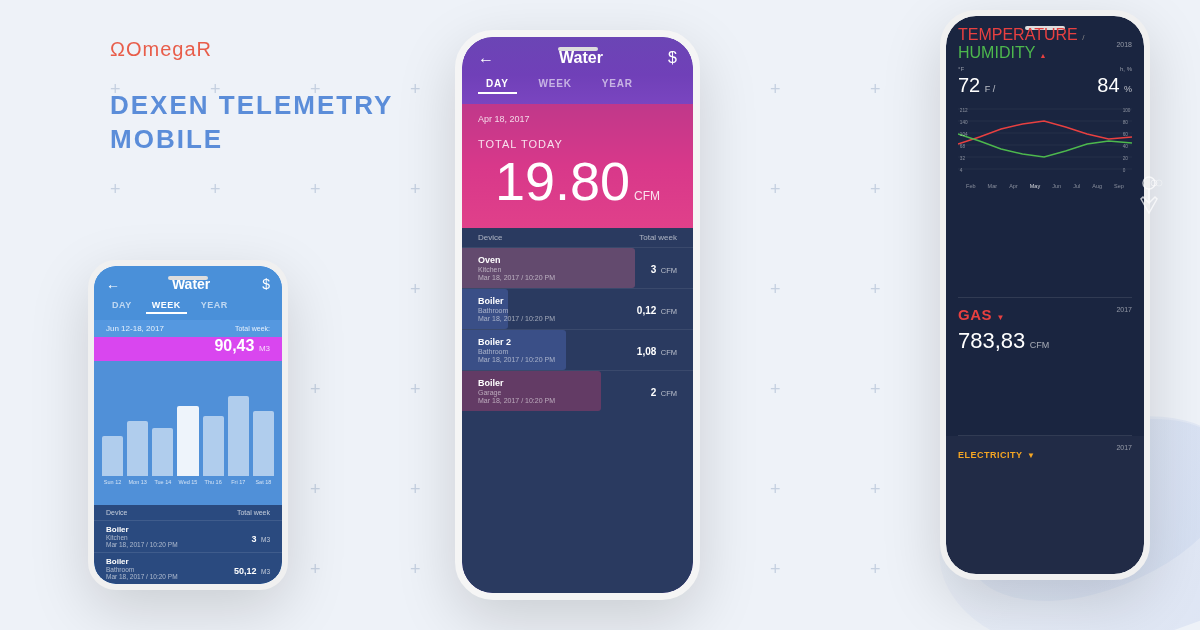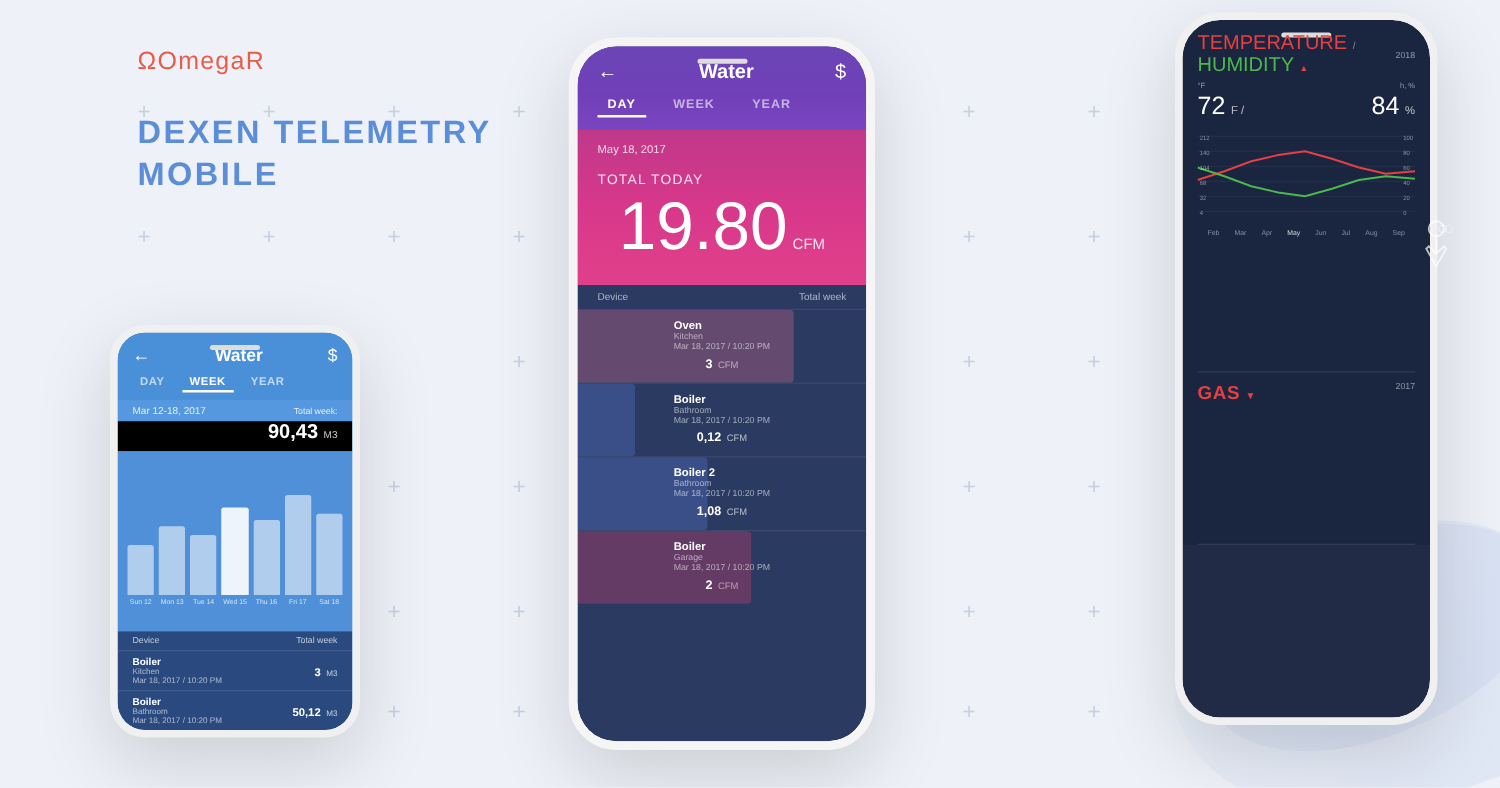--- a/index.html
+++ b/index.html
@@ -144,21 +144,21 @@
       padding: 4px 12px;
       display: flex;
       justify-content: space-between;
       align-items: baseline;
       flex-shrink: 0;
     }
     .pl-date { color: rgba(255,255,255,0.85); font-size: 8px; }
     .pl-total-label { color: rgba(255,255,255,0.85); font-size: 7px; }
 
     .pl-amount-row {
-      background: #000000;
+      background: #d946ef;
       padding: 0 12px 6px;
       text-align: right;
       flex-shrink: 0;
     }
     .pl-amount { color: white; font-size: 16px; font-weight: 700; }
     .pl-unit { color: rgba(255,255,255,0.8); font-size: 8px; }
 
     
     .pl-chart {
       background: #5090d8;
@@ -297,21 +297,20 @@
       flex: 1;
       overflow: hidden;
     }
     .pc-device-item {
       padding: 7px 16px;
       border-top: 1px solid rgba(255,255,255,0.08);
       display: flex;
       justify-content: space-between;
       align-items: center;
       position: relative;
-      flex-direction: column;
     }
     .pc-device-bar {
       position: absolute;
       left: 0;
       top: 0;
       bottom: 0;
       opacity: 0.3;
       border-radius: 0 3px 3px 0;
     }
     .pc-device-info { position: relative; z-index: 1; }
@@ -510,21 +509,21 @@
       <span class="pl-dollar">$</span>
     </div>
 
     <div class="pl-tabs">
       <div class="pl-tab">DAY</div>
       <div class="pl-tab active">WEEK</div>
       <div class="pl-tab">YEAR</div>
     </div>
 
     <div class="pl-date-row">
-      <span class="pl-date">Mar 12-18, 2017</span>
+      <span class="pl-date">Jun 12-18, 2017</span>
       <span class="pl-total-label">Total week:</span>
     </div>
     <div class="pl-amount-row">
       <span class="pl-amount">90,43</span>
       <span class="pl-unit">M3</span>
     </div>
 
     <div class="pl-chart" id="pl-chart">
         <div class="pl-bar-wrap">
           <div class="pl-bar" style="height: 40px;"></div>
@@ -598,21 +597,21 @@
       <span class="pc-dollar">$</span>
     </div>
 
     <div class="pc-tabs">
       <div class="pc-tab active">DAY</div>
       <div class="pc-tab">WEEK</div>
       <div class="pc-tab">YEAR</div>
     </div>
 
     <div class="pc-main">
-      <div class="pc-date">May 18, 2017</div>
+      <div class="pc-date">Apr 18, 2017</div>
       <div class="pc-total-label">TOTAL TODAY</div>
       <div class="pc-value-row">
         <span class="pc-value">19.80</span>
         <span class="pc-unit">CFM</span>
       </div>
     </div>
 
     <div class="pc-device-header">
       <span class="pc-dh">Device</span>
       <span class="pc-dh">Total week</span>
@@ -752,21 +751,32 @@
     <div class="pr-divider"></div>
 
     <div class="pr-gas-section">
       <div class="pr-gas-header">
         <div>
           <span class="pr-gas-label">GAS</span>
           <span class="pr-gas-label-arrow"> ▼</span>
         </div>
         <span class="pr-year">2017</span>
       </div>
+      <div>
+        <span class="pr-gas-value">783,83</span>
+        <span class="pr-gas-unit">CFM</span>
+      </div>
     </div>
 
     <div class="pr-divider"></div>
 
     <div class="pr-elec-section">
+      <div class="pr-elec-header">
+        <div>
+          <span class="pr-elec-label">ELECTRICITY</span>
+          <span style="color:#f5a623; font-size:8px;"> ▼</span>
+        </div>
+        <span class="pr-year">2017</span>
+      </div>
     </div>
 
   </div>
 </div>
 
 </body></html>

